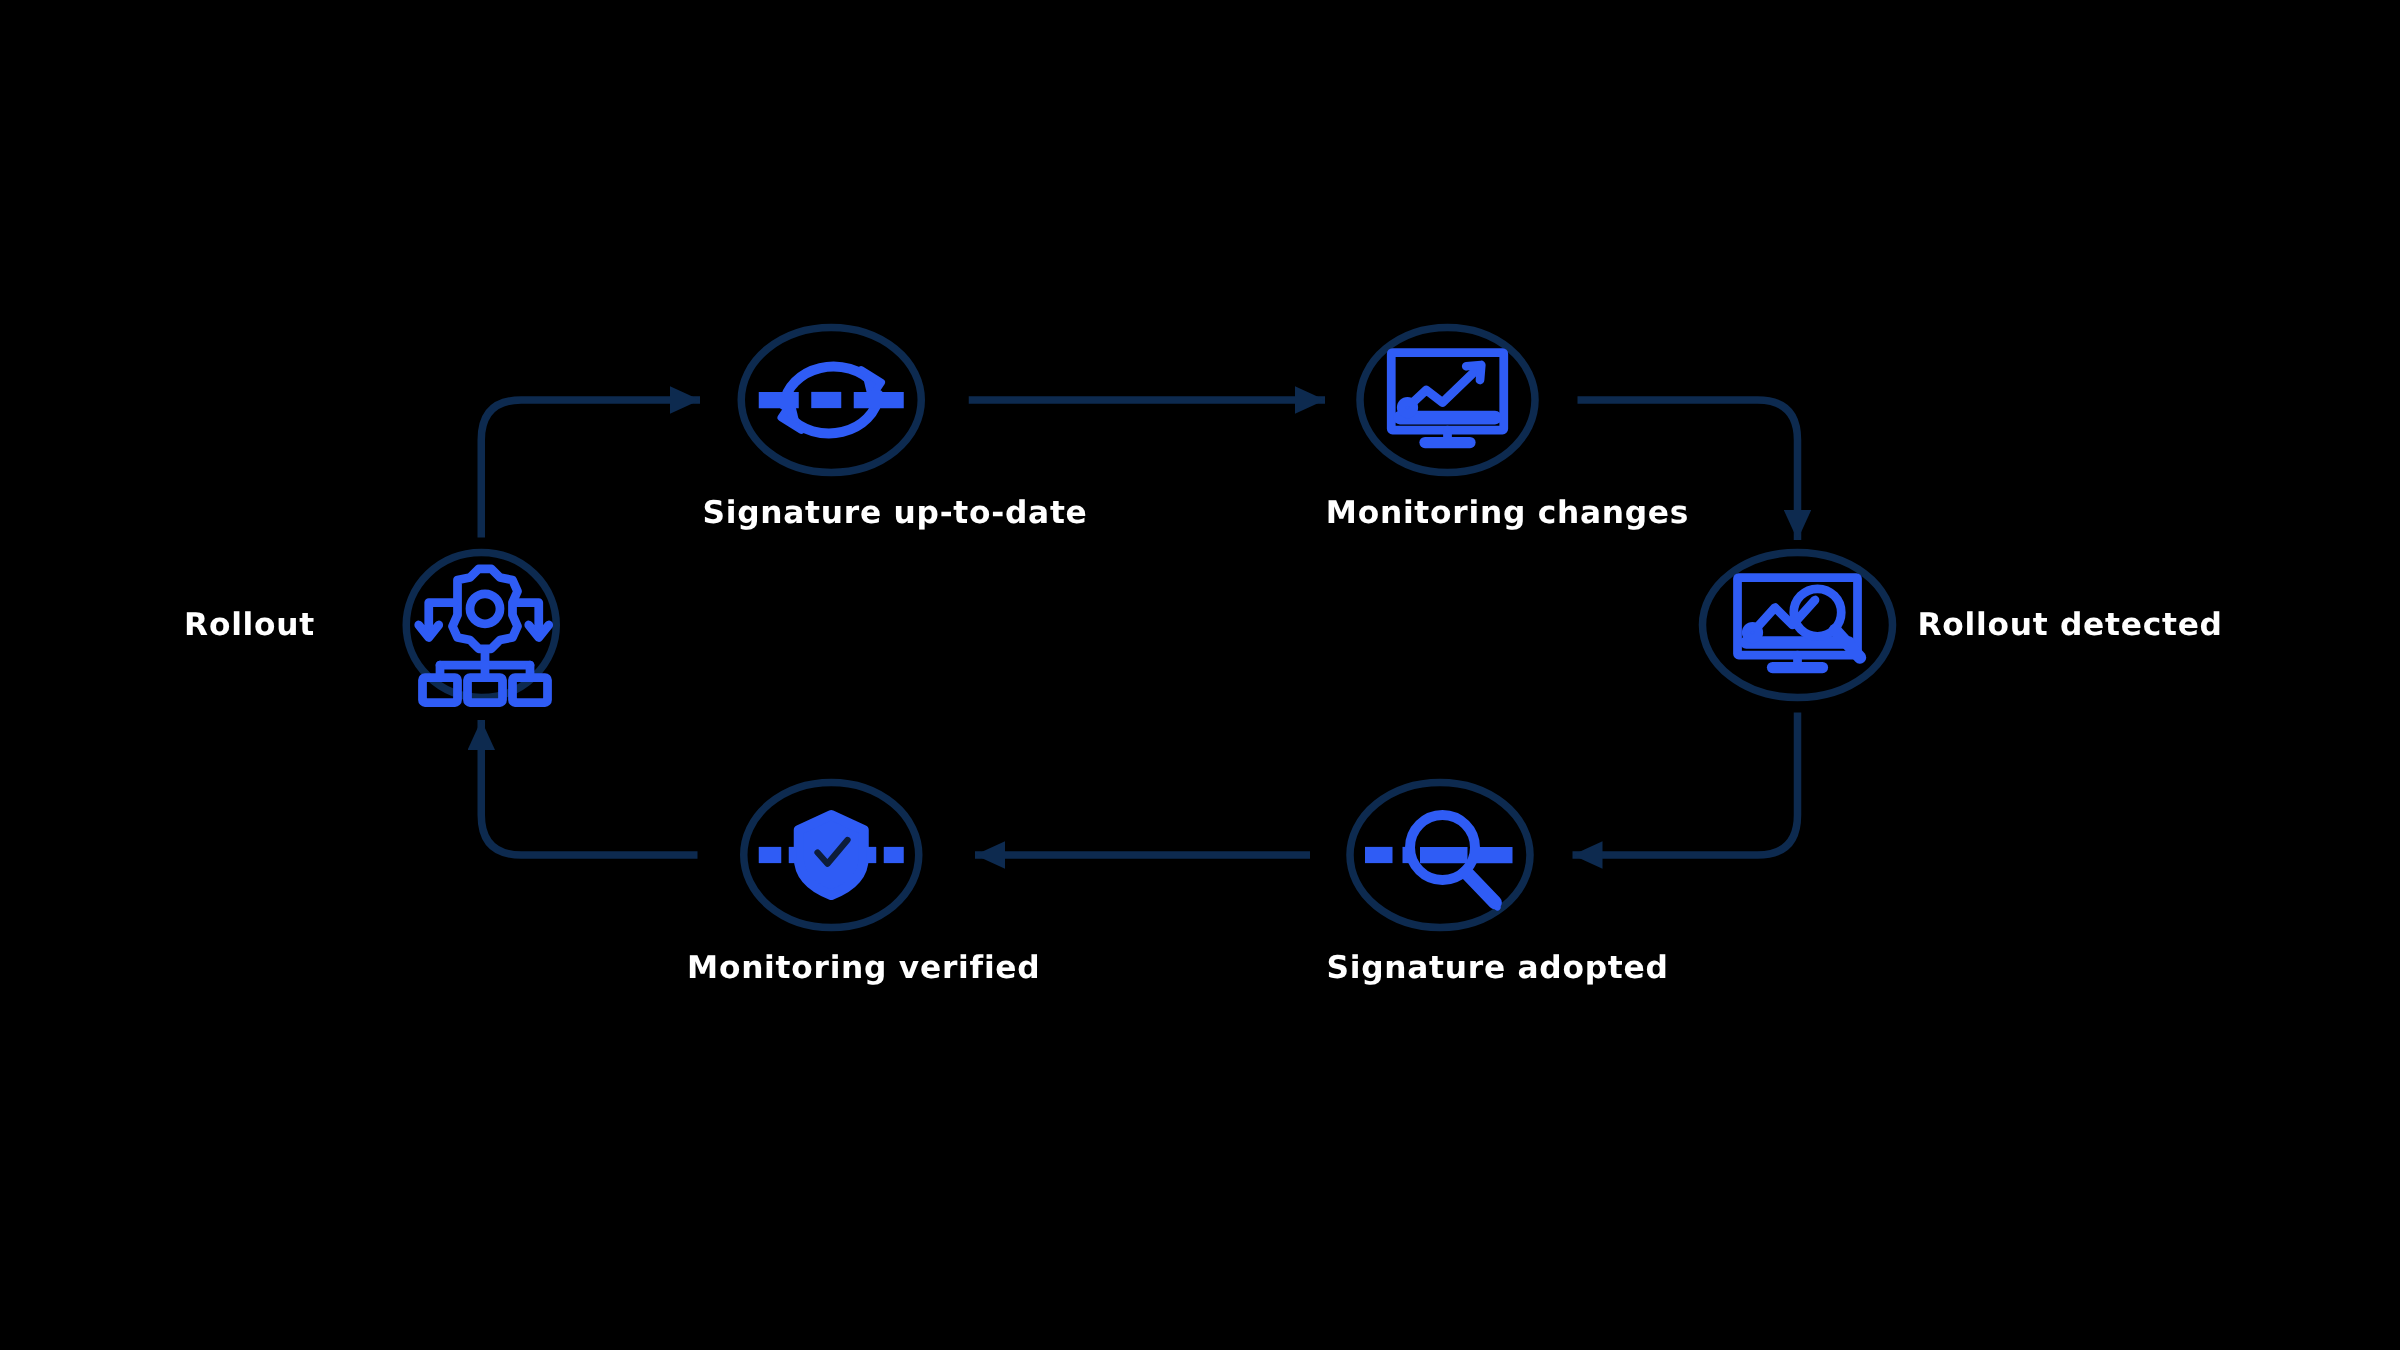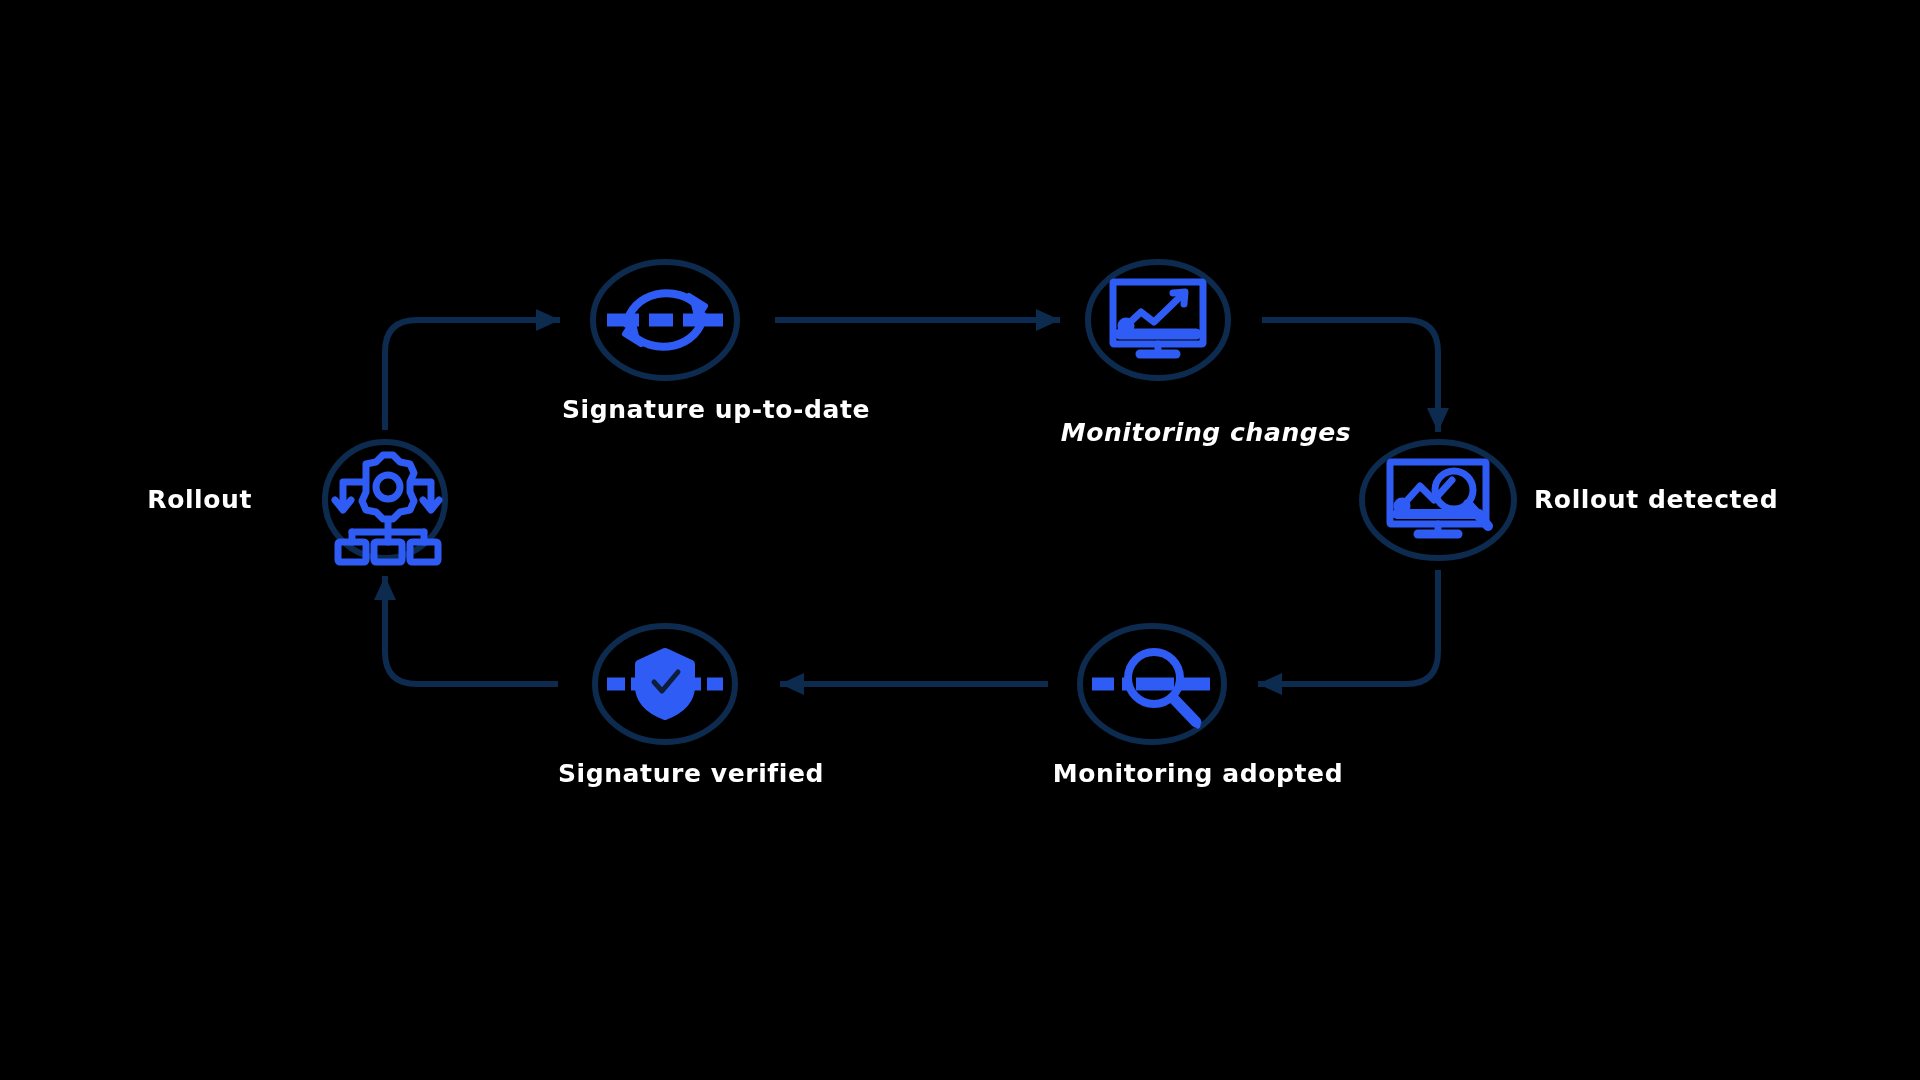--- a/index.html
+++ b/index.html
@@ -147,18 +147,18 @@
         <path d="M-58,0 L-40,0"></path>
         <path d="M-34,0 L-28,0"></path>
         <path d="M28,0 L36,0"></path>
         <path d="M42,0 L58,0"></path>
       </g>
     </g>
   </svg>
 
   <div class="node-label label-right" style="left:232px;  top:487px;">Rollout</div>
   <div class="node-label label-center" style="left:716px;  top:397px;">Signature up-to-date</div>
-  <div class="node-label label-center" style="left:1206px; top:420px;font-style:italic;">Monitoring changes</div>
+  <div class="node-label label-center" style="left:1206px; top:397px;">Monitoring changes</div>
   <div class="node-label" style="left:1534px; top:487px;">Rollout detected</div>
-  <div class="node-label label-center" style="left:1198px; top:761px;">Monitoring adopted</div>
-  <div class="node-label label-center" style="left:691px;  top:761px;">Signature verified</div>
+  <div class="node-label label-center" style="left:1198px; top:761px;">Signature adopted</div>
+  <div class="node-label label-center" style="left:691px;  top:761px;">Monitoring verified</div>
 
 </div>
 
 </body></html>

